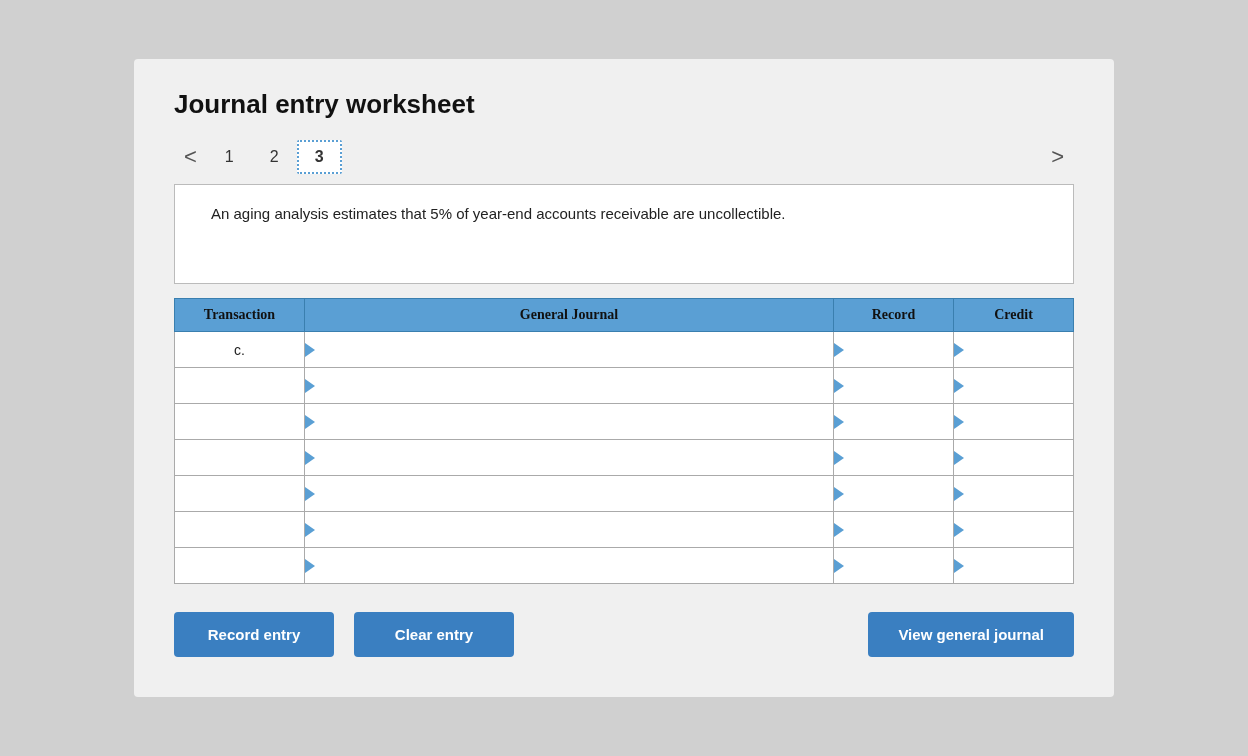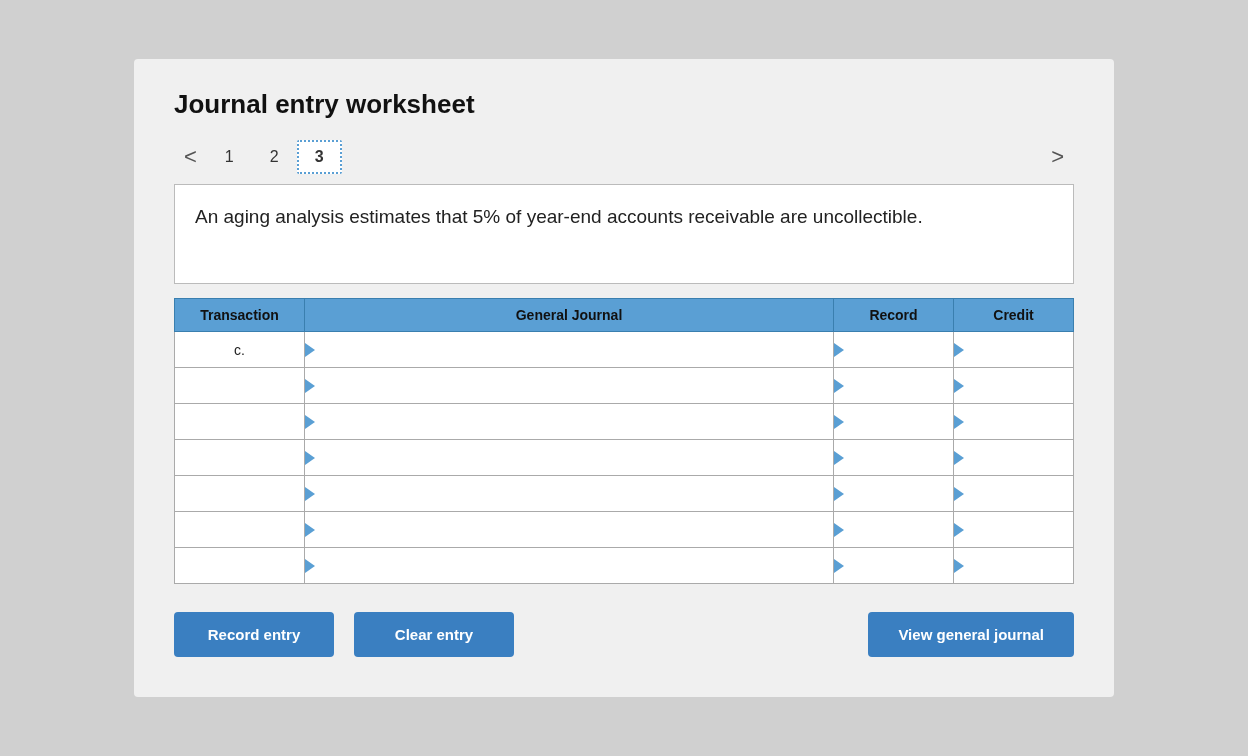--- a/index.html
+++ b/index.html
@@ -49,23 +49,23 @@
       border-radius: 2px;
     }
     .tab-number.active {
       border: 2px dotted #5a9fd4;
       background: #fff;
       font-weight: bold;
     }
     .description-box {
       background: #fff;
       border: 1px solid #bbb;
-      padding: 18px 20px 30px 20px;
+      padding: 18px 20px 30px 36px;
       margin-bottom: 14px;
-      font-size: 19px;
+      font-size: 15px;
       color: #222;
       line-height: 1.5;
       min-height: 100px;
     }
     .note-text {
       color: #c0392b;
       font-size: 14px;
       margin-bottom: 12px;
     }
     
@@ -75,20 +75,21 @@
       margin-bottom: 28px;
     }
     .journal-table thead tr th {
       background: #5a9fd4;
       color: #111;
       font-weight: bold;
       font-size: 14px;
       padding: 8px 10px;
       border: 1px solid #3a7faf;
       text-align: center;
+      font-family: Liberation Serif, serif;
     }
     .journal-table thead tr th.th-transaction {
       width: 130px;
       text-align: center;
     }
     .journal-table thead tr th.th-journal {
       text-align: center;
     }
     .journal-table thead tr th.th-debit {
       width: 120px;

